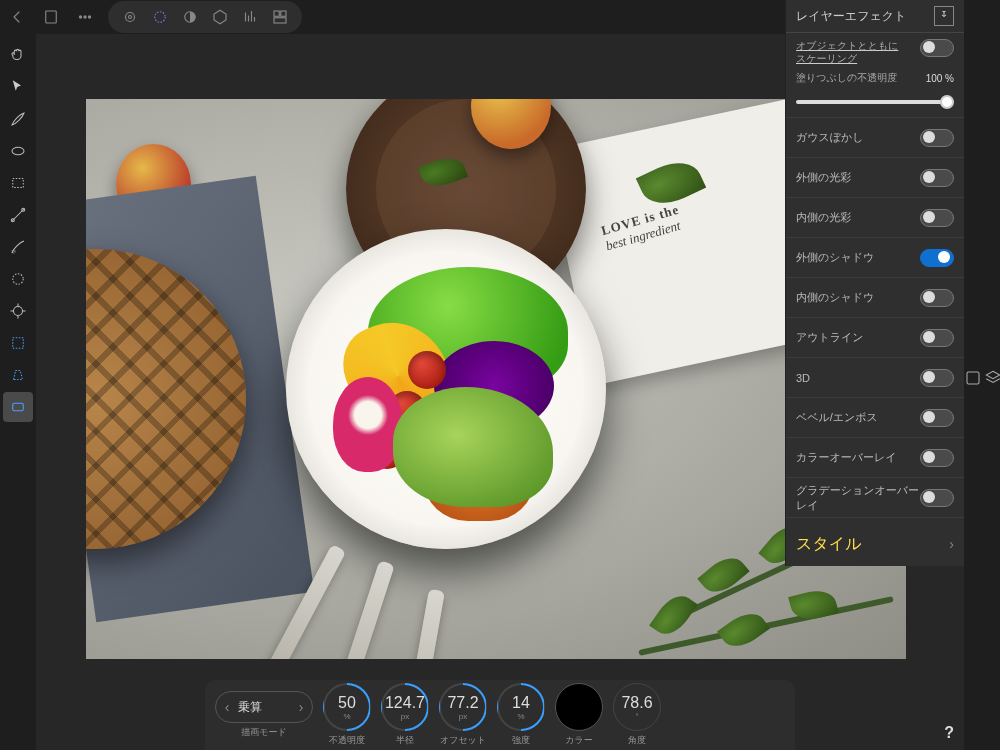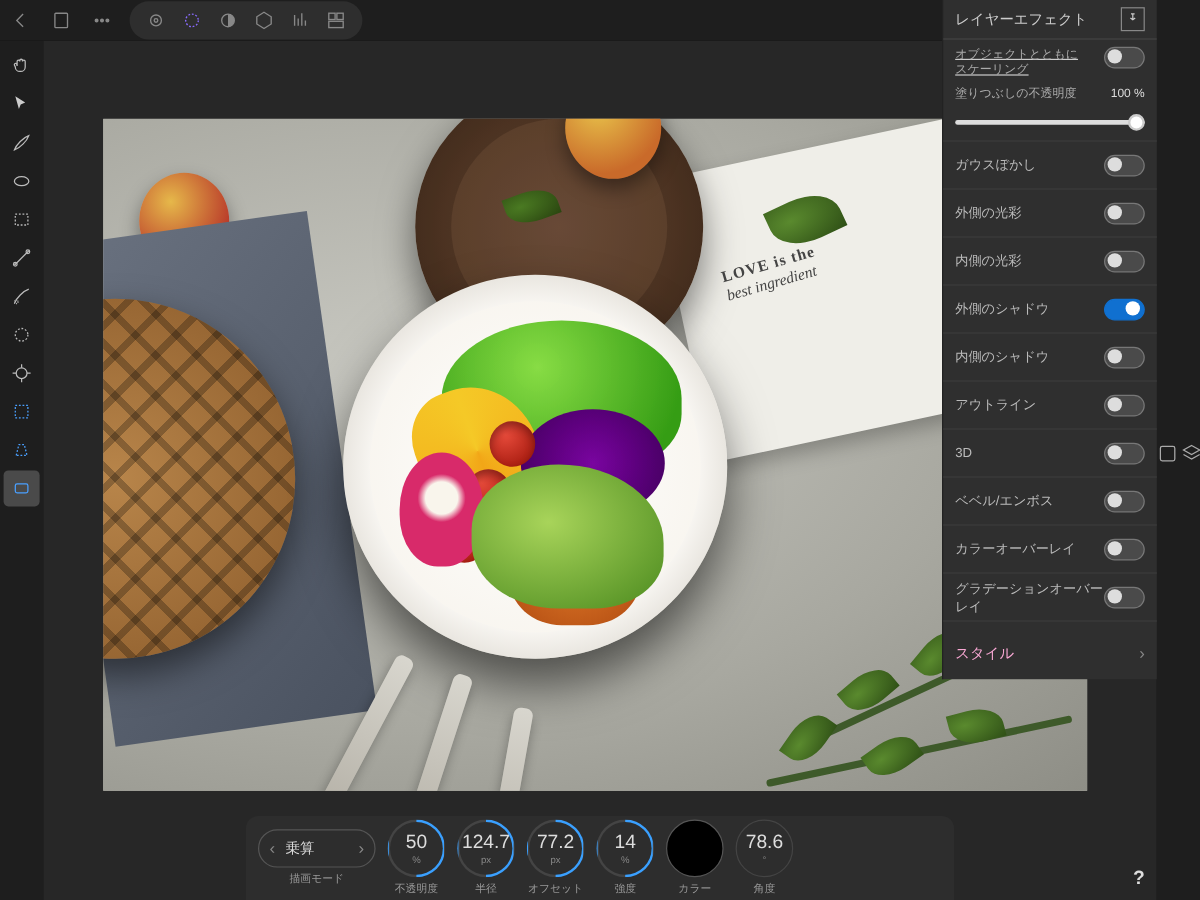--- a/index.html
+++ b/index.html
@@ -39,21 +39,21 @@
   .opac-row{display:flex;align-items:center;}
   .opac-row .lbl{flex:1;font-size:10px;color:#aaa;}
   .opac-row .val{font-size:10px;color:#ddd;}
   .slider{height:18px;position:relative;margin-top:2px;}
   .slider .track{position:absolute;left:0;right:0;top:7px;height:4px;background:#ddd;border-radius:2px;}
   .slider .thumb{position:absolute;right:0;top:2px;width:14px;height:14px;border-radius:50%;background:#fff;border:2px solid #ccc;box-sizing:border-box;}
   .fx-list{display:flex;flex-direction:column;}
   .fx-item{height:39px;display:flex;align-items:center;padding:0 10px;border-bottom:1px solid #3c3c3c;}
   .fx-item .lbl{flex:1;font-size:11px;color:#bbb;}
   .fx-styles{height:44px;display:flex;align-items:center;padding:0 10px;margin-top:4px;}
-  .fx-styles .lbl{flex:1;font-size:12px;color:#f9a8d4;}
+  .fx-styles .lbl{flex:1;font-size:16px;color:#fde047;}
   .chev{color:#888;font-size:14px;}
   
   .canvas-wrap{position:absolute;left:36px;right:36px;top:34px;bottom:0;background:#272727;overflow:hidden;}
   .doc{position:absolute;left:50px;top:65px;width:820px;height:560px;background:#b8b8b0;overflow:hidden;}
   
   .concrete{position:absolute;inset:0;background:radial-gradient(ellipse at 30% 40%,#c9c9c2 0%,#a8a8a0 60%,#8e8e86 100%);}
   .wood-plate{position:absolute;left:260px;top:-30px;width:240px;height:240px;border-radius:50%;background:radial-gradient(circle,#6b4a32 0%,#5a3c28 55%,#3d2818 100%);box-shadow:0 14px 30px rgba(0,0,0,.5);filter:brightness(.85);}
   .wood-inner{position:absolute;left:30px;top:30px;right:30px;bottom:30px;border-radius:50%;background:radial-gradient(circle,#7a5640 0%,#6b4a32 70%);}
   .apple-tr{position:absolute;left:385px;top:-35px;width:80px;height:85px;border-radius:50%;background:radial-gradient(circle at 35% 30%,#e8c24a,#c96a2a 70%);box-shadow:0 8px 16px rgba(0,0,0,.4);}
   .napkin{position:absolute;left:480px;top:20px;width:280px;height:240px;background:#efeee8;transform:rotate(-12deg);box-shadow:0 8px 16px rgba(0,0,0,.25);}

